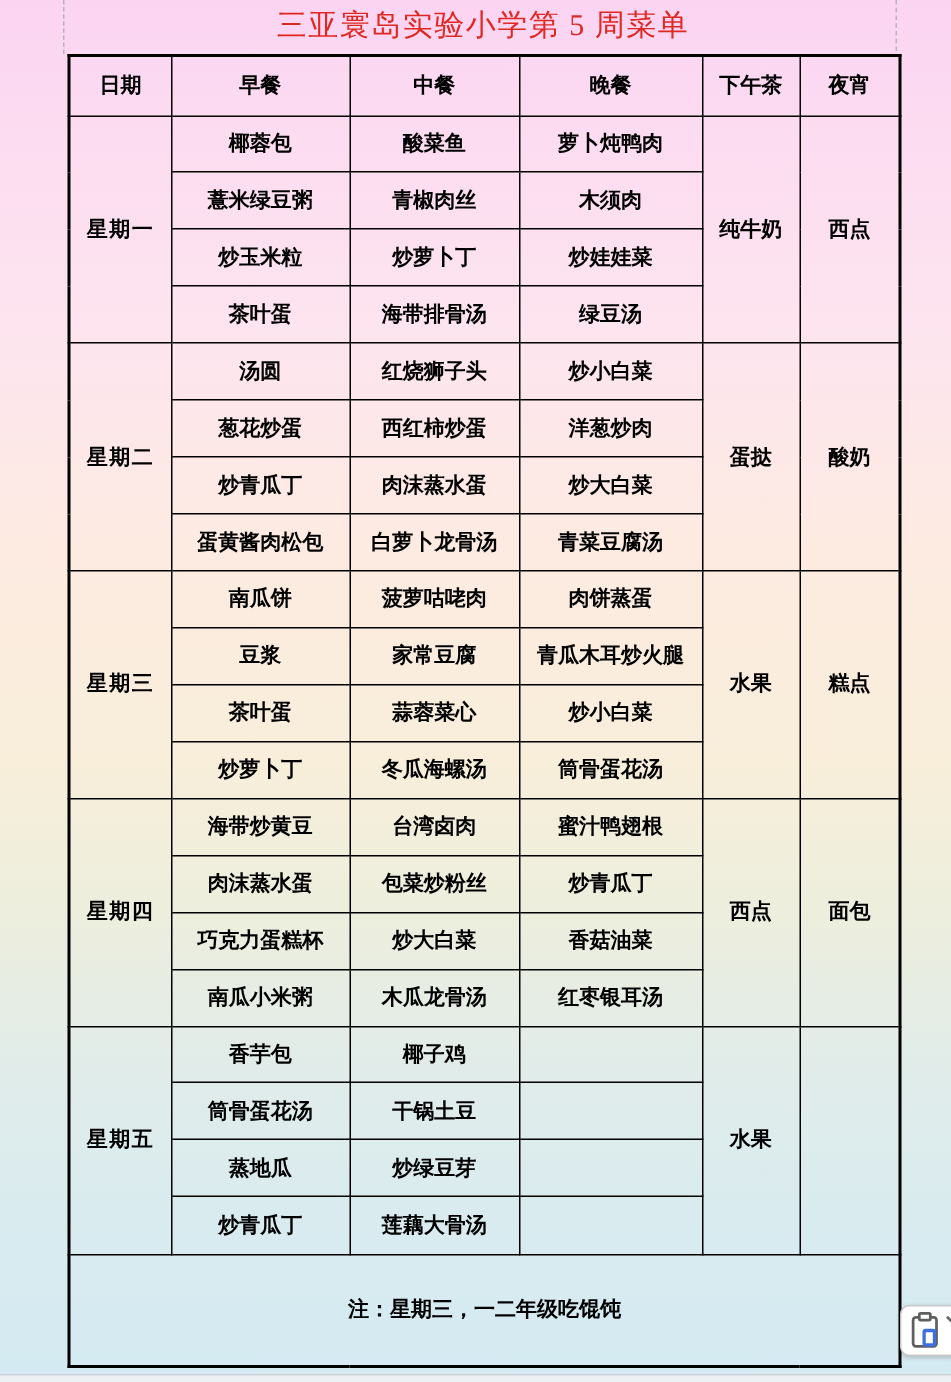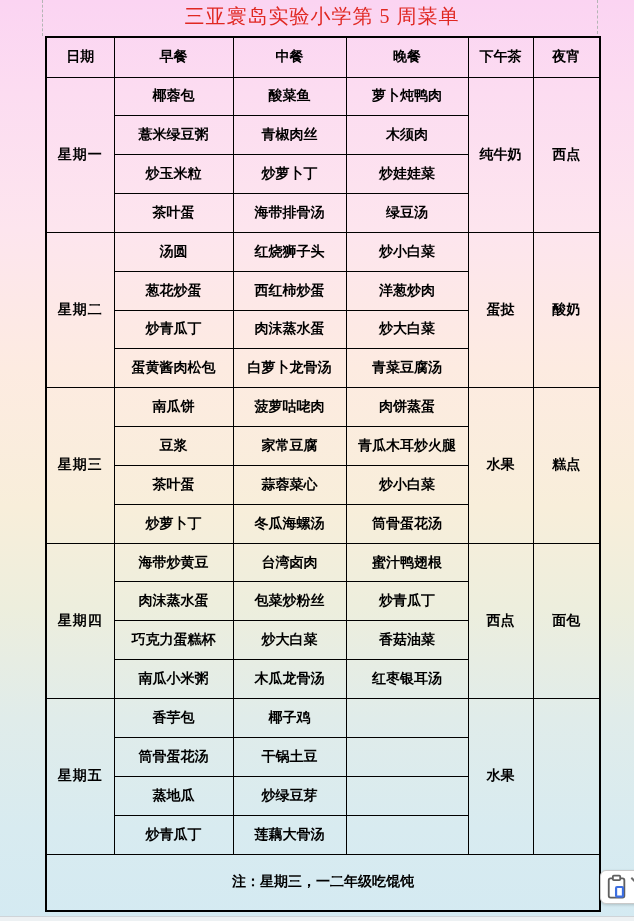--- a/index.html
+++ b/index.html
@@ -34,21 +34,21 @@
     border-collapse:collapse;table-layout:fixed;
     font-size:14px;color:#000;font-weight:bold;
   }
   table.menu td{
     border:1px solid #000;
     text-align:center;vertical-align:middle;
     padding:0;overflow:hidden;white-space:nowrap;
   }
   table.menu{border:2px solid #000;}
   tr.hdr{height:40px;}
-  tr.noterow{height:57px;margin-top:36px;}
+  tr.noterow{height:75px;margin-top:36px;}
   td.day{letter-spacing:1px;}
   .copy-btn{
     position:absolute;left:600px;top:870px;width:44px;height:34px;
     background:#ffffff;border:1px solid #c9c9c9;border-radius:6px;
     box-shadow:0 1px 3px rgba(0,0,0,.18);
     display:flex;align-items:center;justify-content:flex-start;
     padding-left:5px;box-sizing:border-box;cursor:pointer;
   }
   .copy-btn svg{display:block;}
   .chevron{

